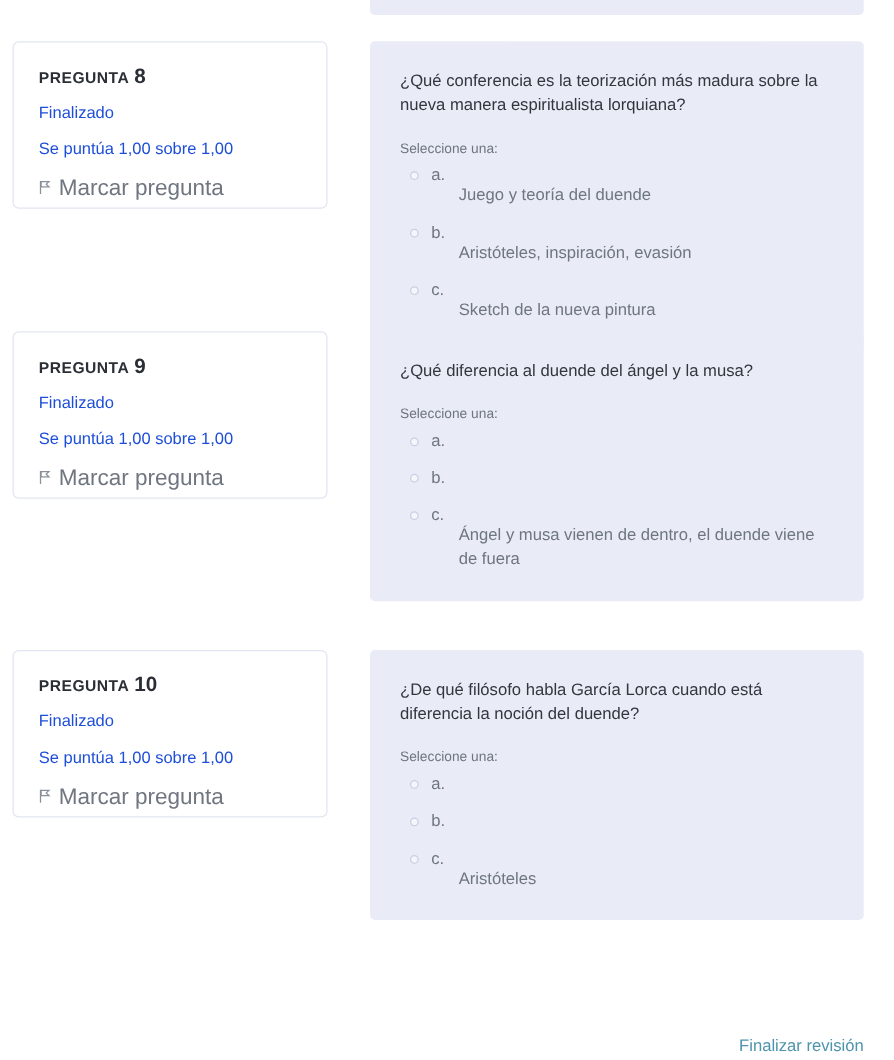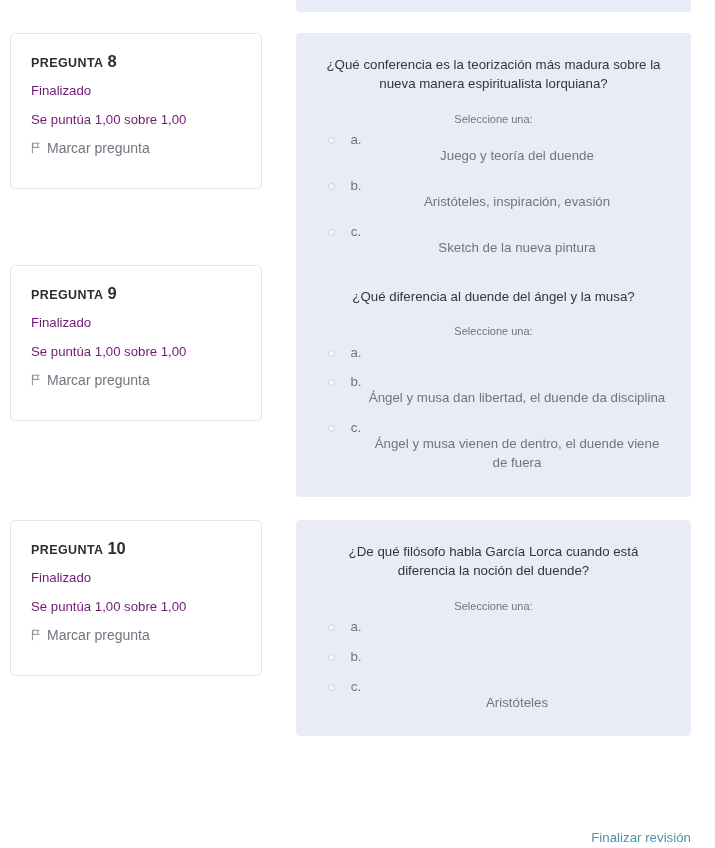--- a/index.html
+++ b/index.html
@@ -44,21 +44,21 @@
   
   .qinfo-card {
     position: absolute;
     left: 10px;
     top: 0;
     width: 252px;
     box-sizing: border-box;
     background: #ffffff;
     border: 1px solid #e3e6f0;
     border-radius: 5px;
-    padding: 18px 20px 32px 20px;
+    padding: 18px 20px 5px 20px;
   }
 
   .qinfo-head {
     font-size: 12.5px;
     font-weight: bold;
     letter-spacing: 0.4px;
     color: #2b2f35;
     text-transform: uppercase;
     margin: 0 0 12px 0;
     line-height: 1.1;
@@ -66,32 +66,32 @@
   }
   .qinfo-head .qnum {
     font-size: 16.5px;
     font-weight: bold;
     letter-spacing: 0;
     margin-left: 4px;
   }
 
   .qinfo-line {
     font-size: 13.2px;
-    color: #701a75;
+    color: #1d4ed8;
     line-height: 1.2;
     margin: 0 0 13px 0;
     white-space: nowrap;
   }
   .qinfo-line:last-child { margin-bottom: 0; }
 
   .flag-row {
     display: flex;
     align-items: center;
     gap: 6px;
-    font-size: 14px;
+    font-size: 18px;
     color: #6f7680;
     white-space: nowrap;
   }
   .flag-icon {
     display: inline-block;
     width: 10px;
     height: 12px;
     flex: 0 0 auto;
     position: relative;
     top: 0px;
@@ -101,21 +101,20 @@
   
   .qpanel {
     position: absolute;
     left: 296px;
     top: 0;
     width: 395px;
     box-sizing: border-box;
     background: #e9ecf7;
     border-radius: 4px;
     padding: 22px 24px 24px 24px;
-    text-align: center;
   }
 
   .qtext {
     font-size: 13.3px;
     color: #32363d;
     line-height: 1.45;
     margin: 0 0 18px 0;
   }
 
   .select-label {
@@ -254,21 +253,20 @@
       <p class="qtext">¿Qué diferencia al duende del ángel y la musa?</p>
       <p class="select-label">Seleccione una:</p>
       <ul class="answers">
         <li class="answer">
           <span class="radio"></span>
           <span class="answer-letter">a.</span>
         </li>
         <li class="answer">
           <span class="radio"></span>
           <span class="answer-letter">b.</span>
-          <span class="answer-text">Ángel y musa dan libertad, el duende da disciplina</span>
         </li>
         <li class="answer">
           <span class="radio"></span>
           <span class="answer-letter">c.</span>
           <span class="answer-text">Ángel y musa vienen de dentro, el duende viene de fuera</span>
         </li>
       </ul>
     </div>
 
   </div>

